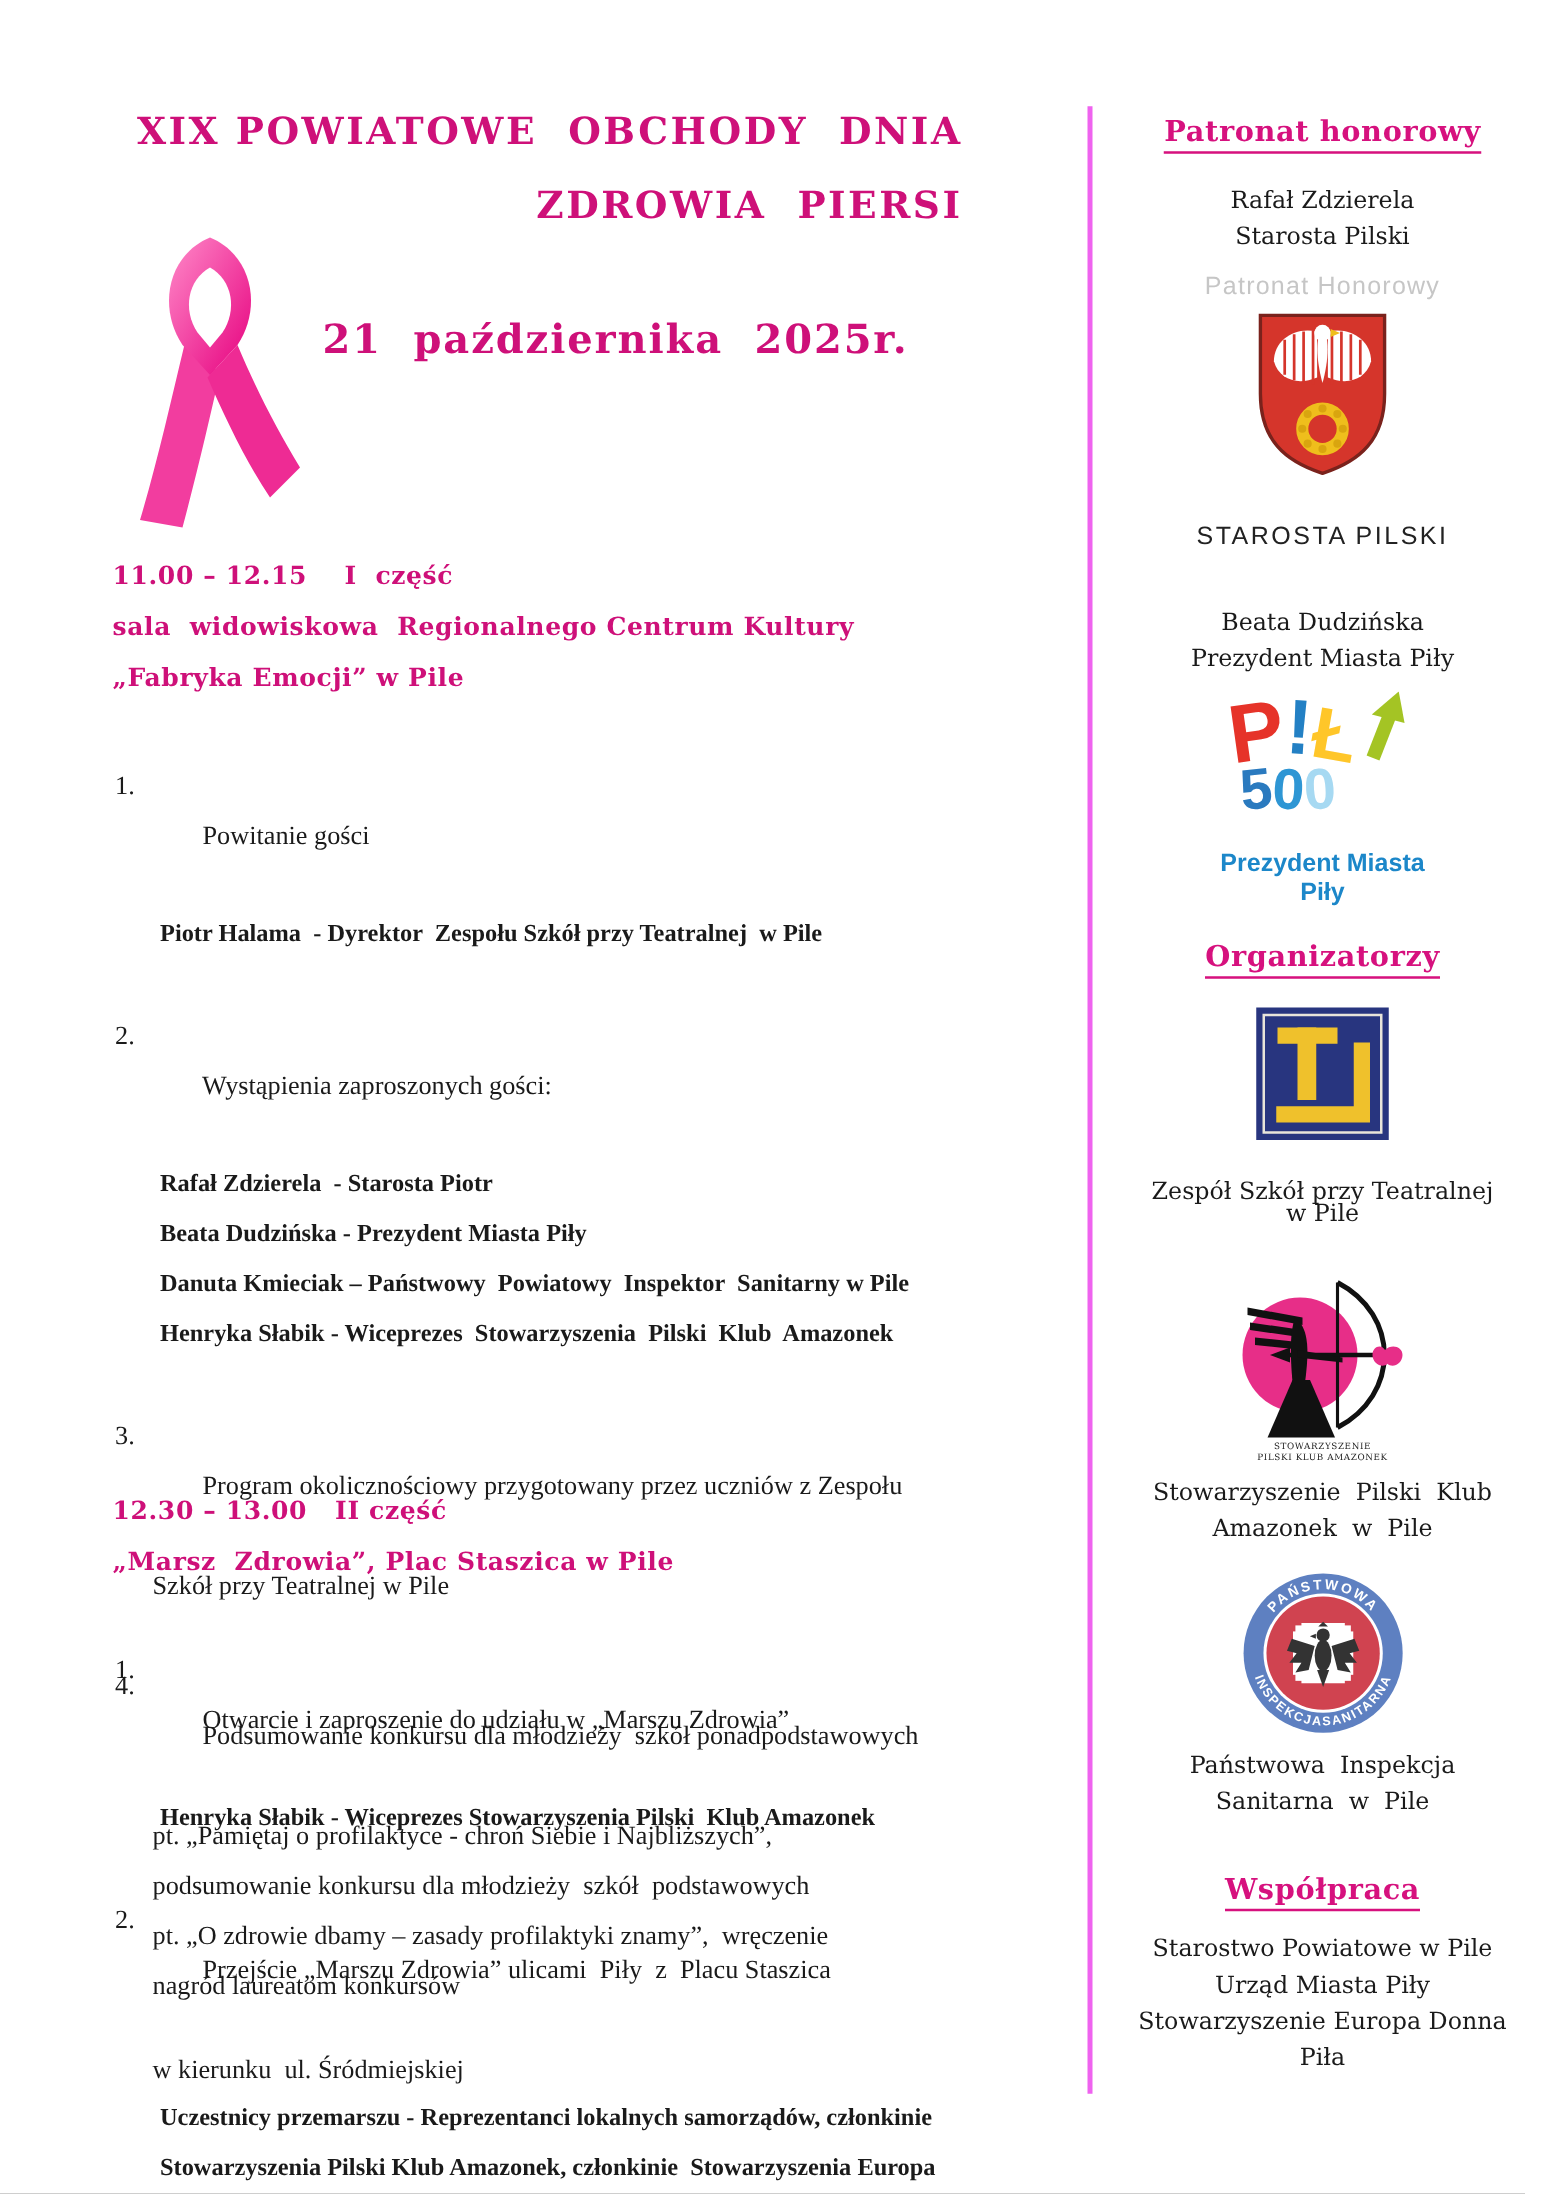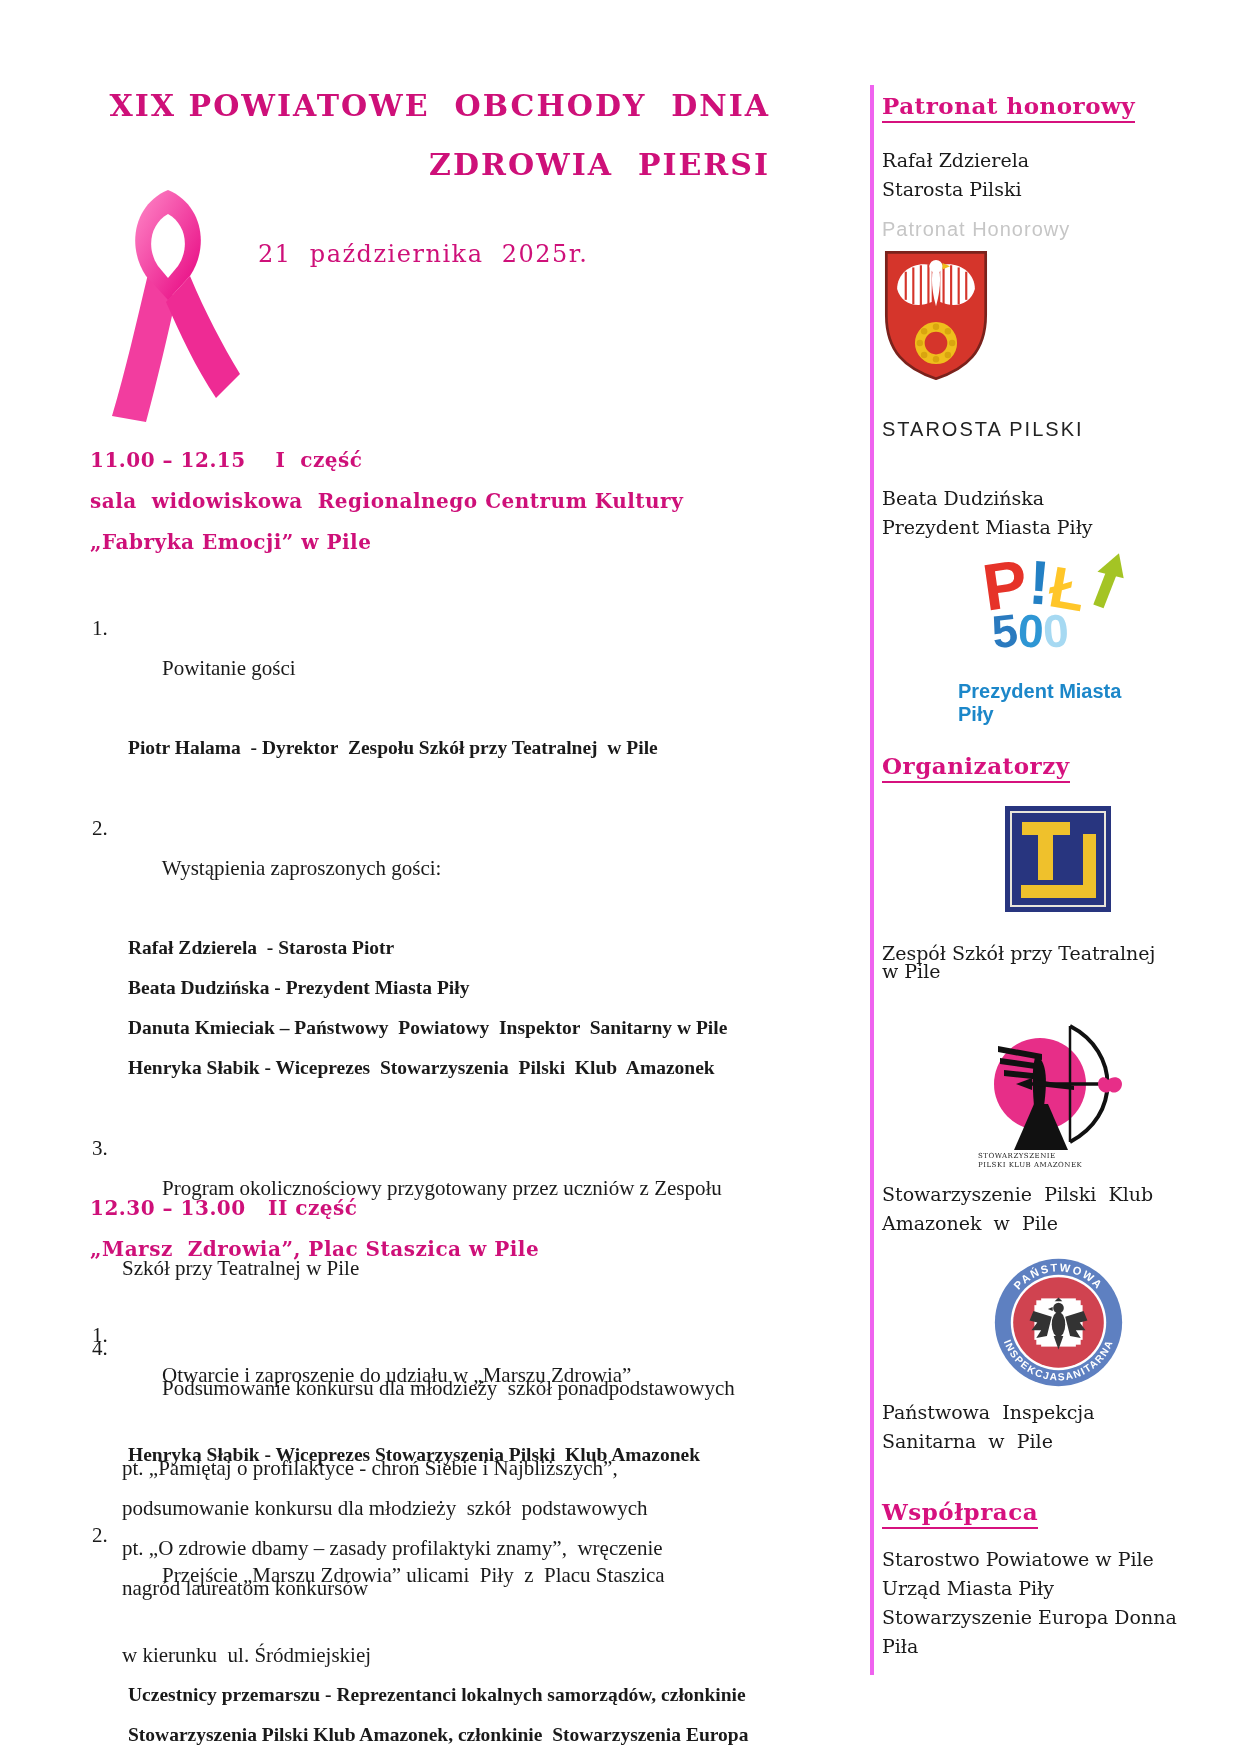--- a/index.html
+++ b/index.html
@@ -14,22 +14,22 @@
   .title-block { position:absolute; left:70px; top:88px; width:700px; text-align:right; }
   .doc-title {
     font-family:"DejaVu Serif", serif; font-weight:bold; font-size:30px;
     letter-spacing:2px; color:#CE1079;
   }
   .doc-title.l2 { margin-top:24px; }
 
   .ribbon-wrap { position:absolute; left:86px; top:184px; width:164px; height:240px; }
 
   .date-line {
-    position:absolute; left:258px; top:240px;
-    font-family:"DejaVu Serif", serif; font-weight:normal; font-size:24px;
+    position:absolute; left:258px; top:252px;
+    font-family:"DejaVu Serif", serif; font-weight:bold; font-size:32px;
     letter-spacing:1.5px; color:#CE1079;
   }
 
   .part { position:absolute; left:90px; width:700px; }
   #part1 { top:440px; }
   #part2 { top:1188px; }
   .sec-head {
     font-family:"DejaVu Serif", serif; font-weight:bold; font-size:20px;
     color:#CE1079; line-height:41px; letter-spacing:0.5px;
   }
@@ -37,21 +37,21 @@
   .p-line { position:relative; line-height:40px; font-size:21px; padding-left:30px; }
   .p-line .num { position:absolute; left:2px; }
   .p-line.sub { font-size:19.5px; padding-left:38px;font-weight:bold; }
   .p-line.cont { padding-left:32px; }
 
   
   .v-divider { position:absolute; left:870px; top:85px; width:4px; height:1590px; background:#EF63EF; }
 
   
   .sidebar { position:absolute; left:882px; top:0; width:352px; height:1755px; }
-  .sb { position:absolute; width:100%; text-align:left; }
+  .sb { position:absolute; width:100%; text-align:center; }
   .side-heading {
     font-family:"DejaVu Serif", serif; font-weight:bold; font-size:23px;
     color:#D6117E; letter-spacing:0.5px;
   }
   .side-heading span { border-bottom:2px solid #D6117E; padding-bottom:2px; }
   .side-text { font-family:"DejaVu Serif", serif; font-size:19px; line-height:29px; }
   .watermark { font-family:"Liberation Sans", sans-serif; font-size:20px; color:#C6C6C6; letter-spacing:1px; }
   .starosta-label { font-family:"Liberation Sans", sans-serif; font-size:20px; letter-spacing:2px; color:#222; }
 
   

